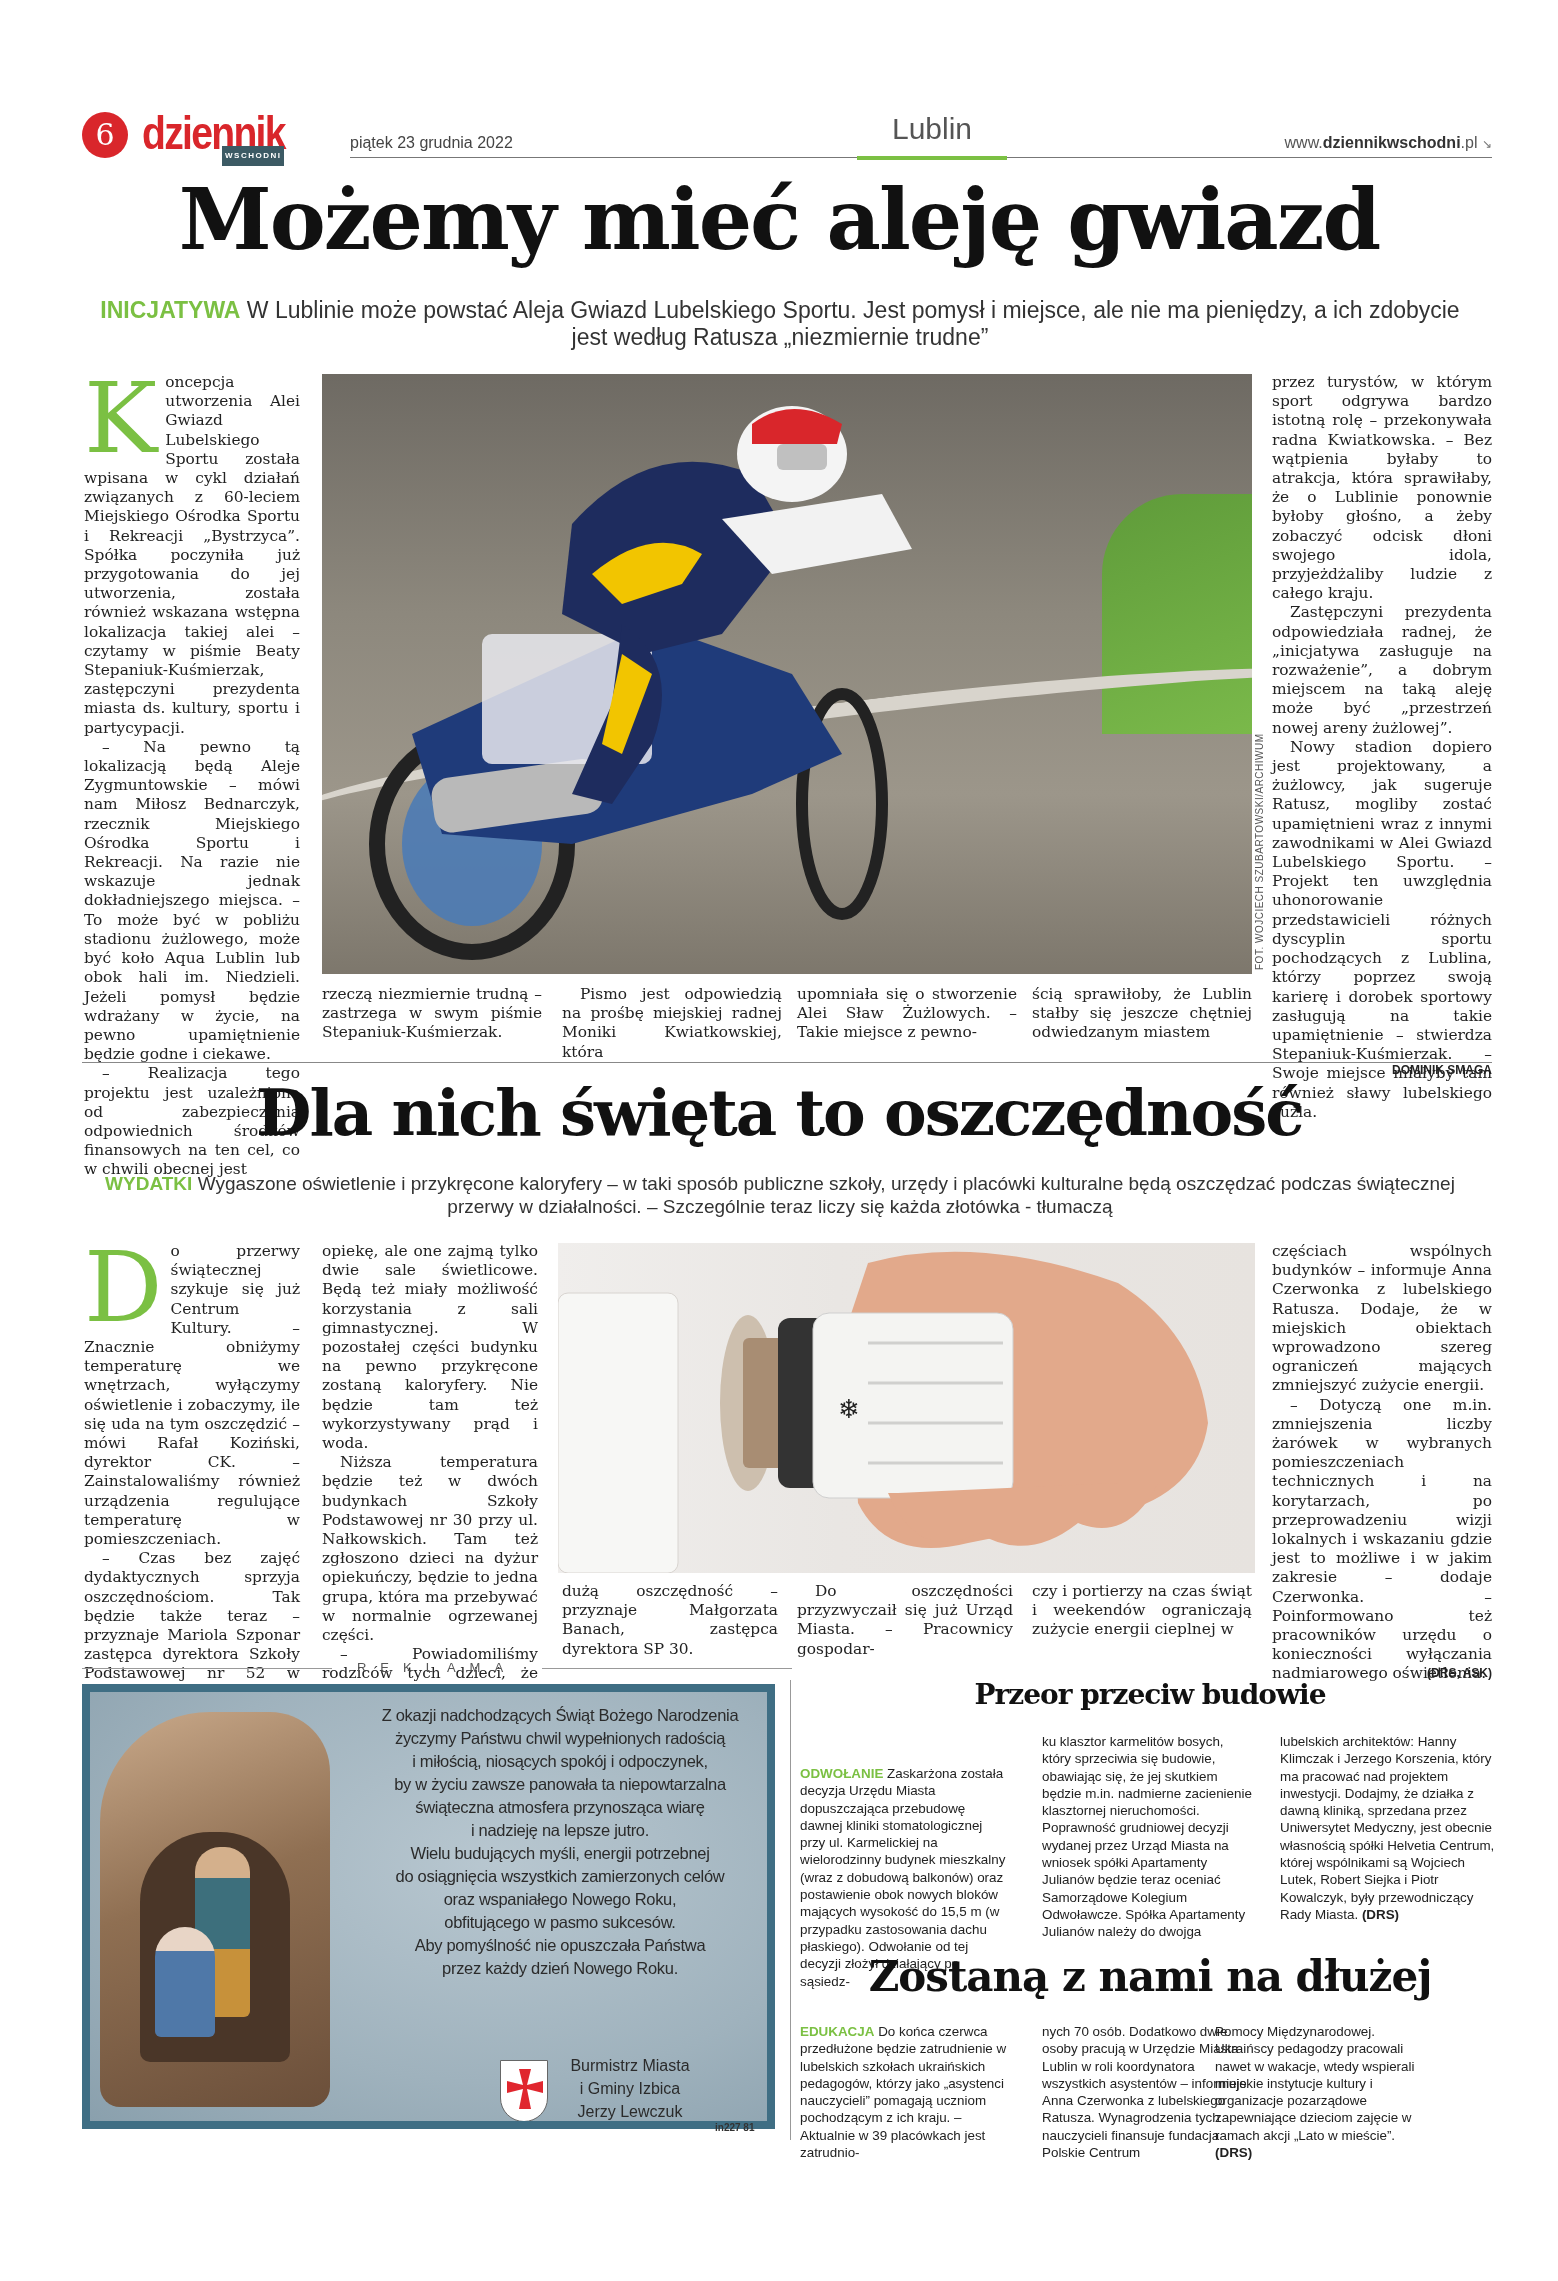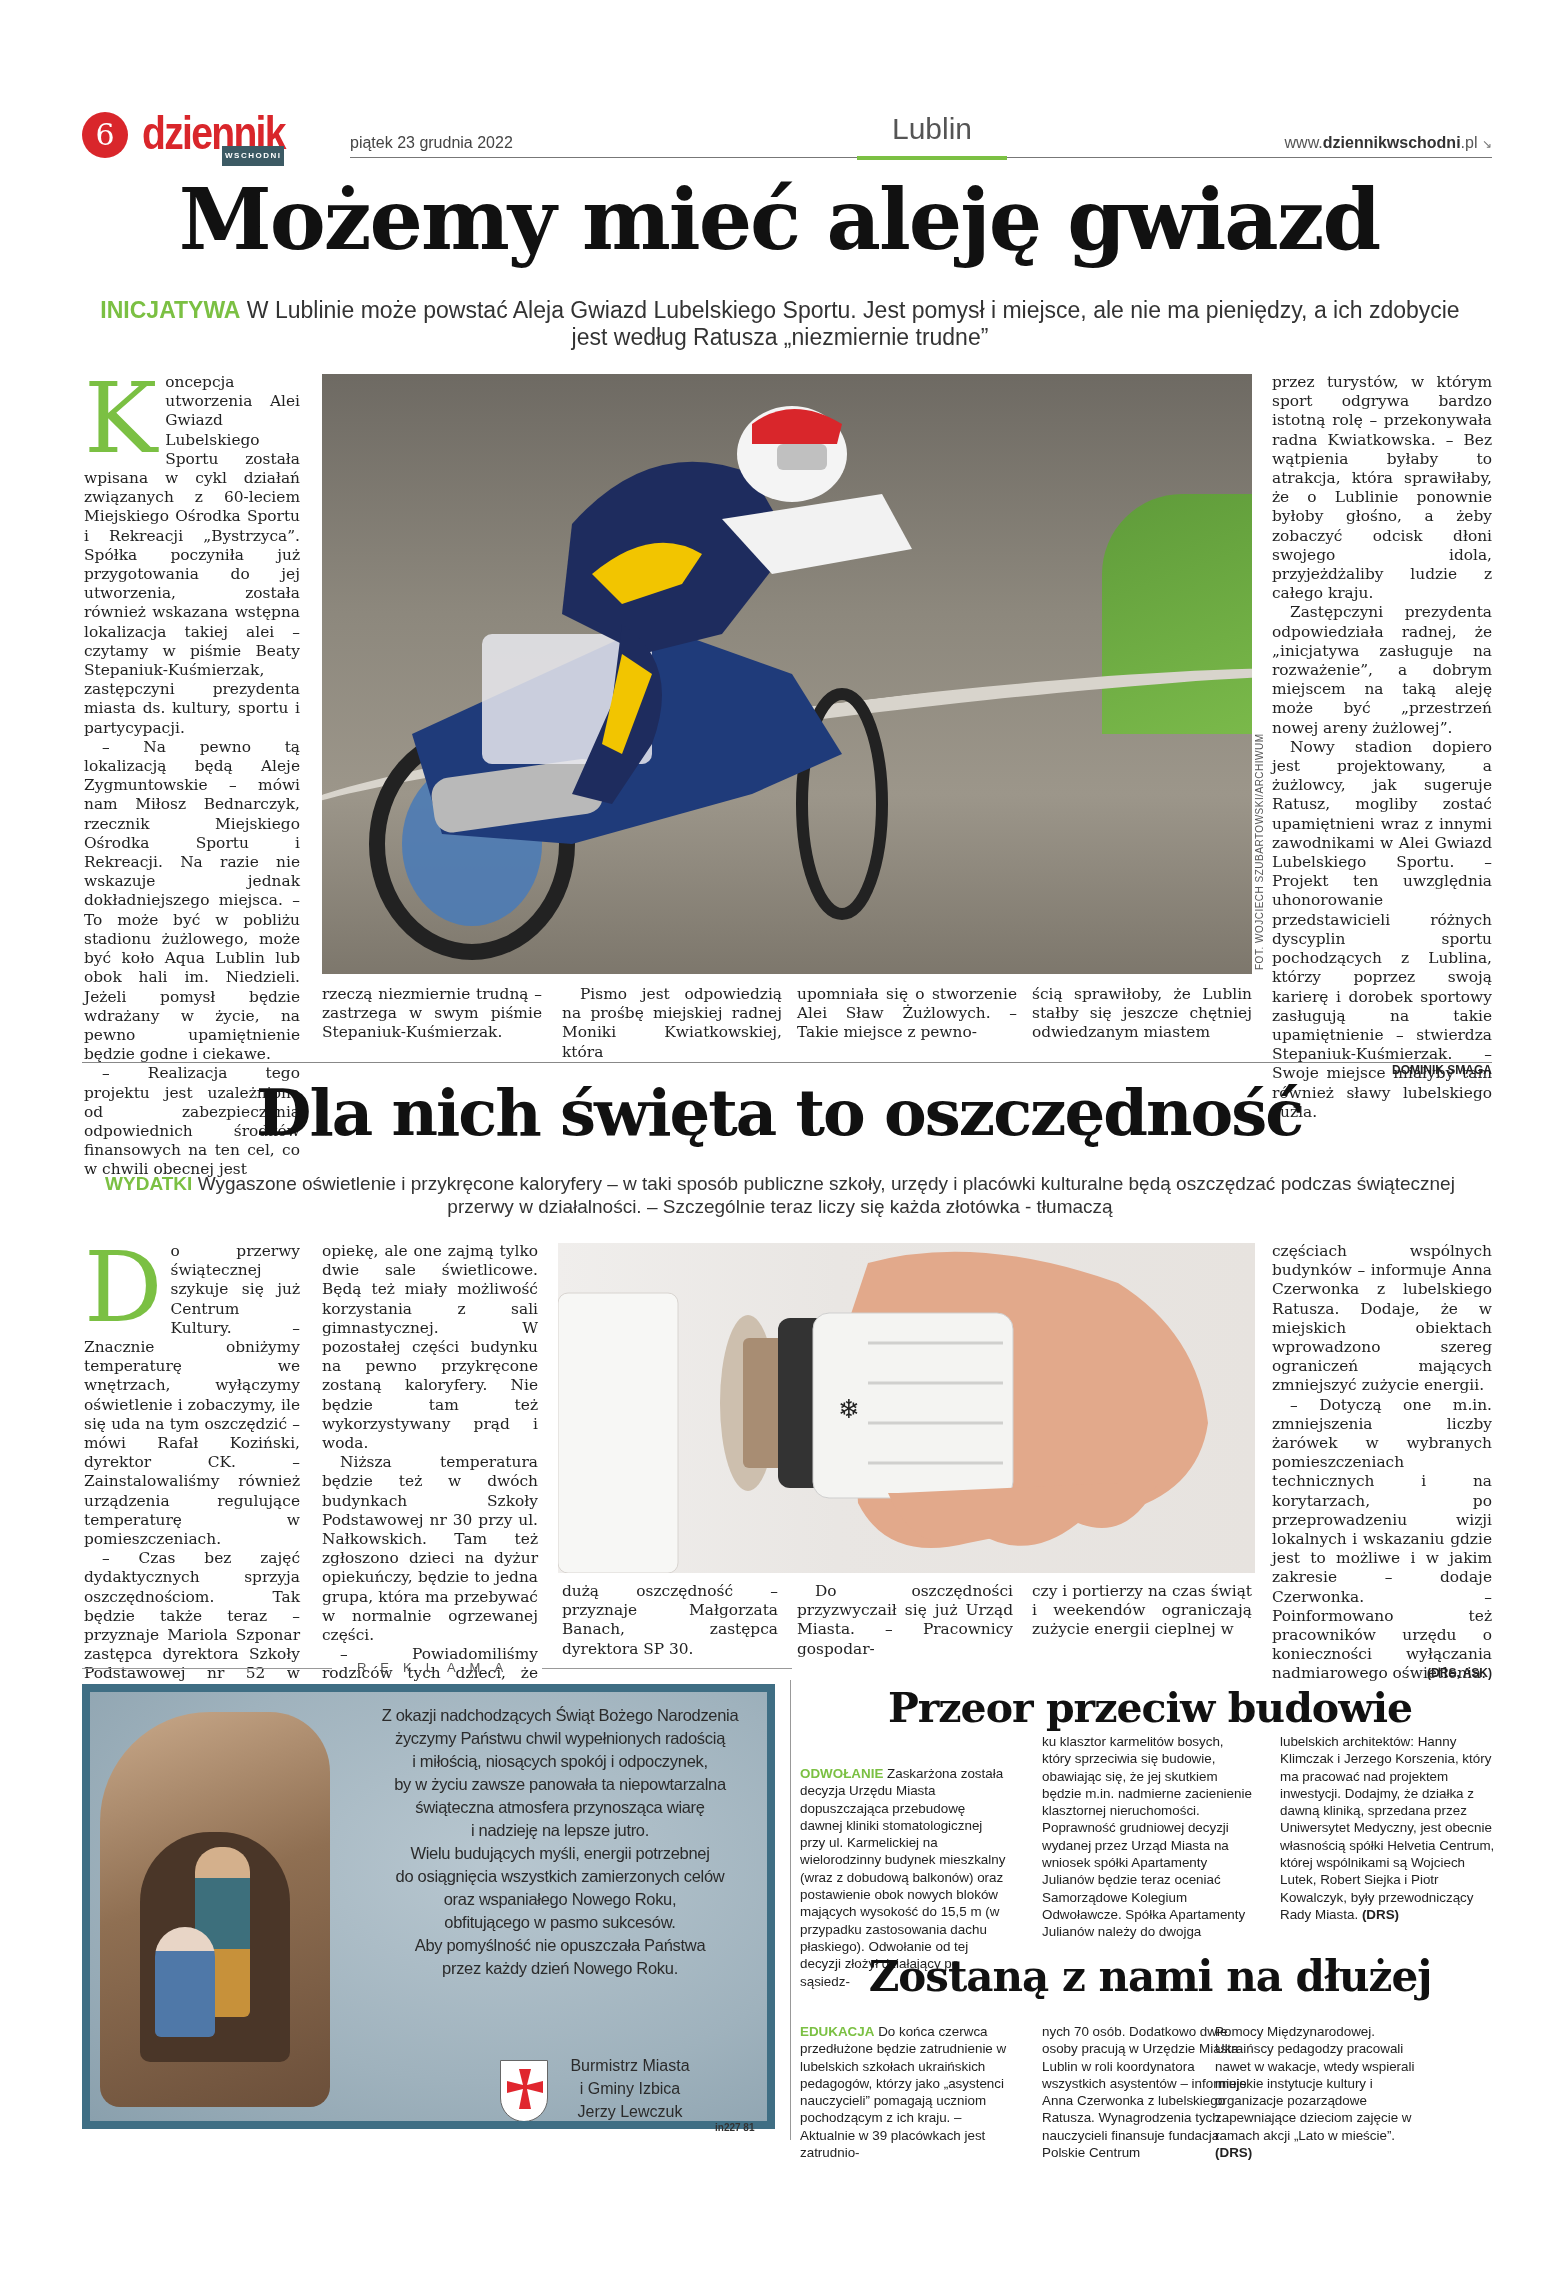--- a/index.html
+++ b/index.html
@@ -60,21 +60,21 @@
     .coat svg { position: absolute; left: 4px; top: 6px; }
     .nativity { position: absolute; left: 10px; top: 20px; width: 230px; height: 395px; background: linear-gradient(160deg,#c9a98a 0%,#8f6f52 45%,#6b4f3a 100%); border-radius: 110px 60px 20px 20px; }
     .nativity .cave { position: absolute; left: 40px; top: 120px; width: 150px; height: 230px; background: #4a3628; border-radius: 70px 70px 10px 10px; }
     .fig-joseph { position: absolute; left: 95px; top: 135px; width: 55px; height: 170px; background: linear-gradient(180deg,#d4b08c 0 18%,#3d6f7c 18% 60%,#c7913a 60% 100%); border-radius: 25px 25px 6px 6px; }
     .fig-mary { position: absolute; left: 55px; top: 215px; width: 60px; height: 110px; background: linear-gradient(180deg,#e8d5c6 0 22%,#4f78a8 22% 100%); border-radius: 30px 30px 6px 6px; }
     .ad-code { position: absolute; left: 715px; top: 2122px; font-family: "Liberation Sans", sans-serif; font-size: 10px; color: #333; font-weight: bold; }
 
     
     .vrule { position: absolute; left: 790px; top: 1680px; width: 1px; height: 460px; background: #999; }
     .h3 { position: absolute; left: 800px; width: 700px; text-align: center; font-family: "DejaVu Serif", serif; font-weight: bold; color: #111; letter-spacing: -1px; }
-    .h3a { top: 1678px; font-size: 41px; margin-top: 6px; }
+    .h3a { top: 1678px; font-size: 28px; }
     .h3b { top: 1952px; font-size: 42px; }
     .brief { position: absolute; font-family: "Liberation Sans", sans-serif; font-size: 13.4px; line-height: 17.3px; color: #222; }
     .brief .kicker { color: #7bc043; font-weight: bold; }
     .brief b.sig { font-weight: bold; }
   </style>
 </head>
 <body>
 
 <div class="masthead">
   <div class="page-num">6</div>

